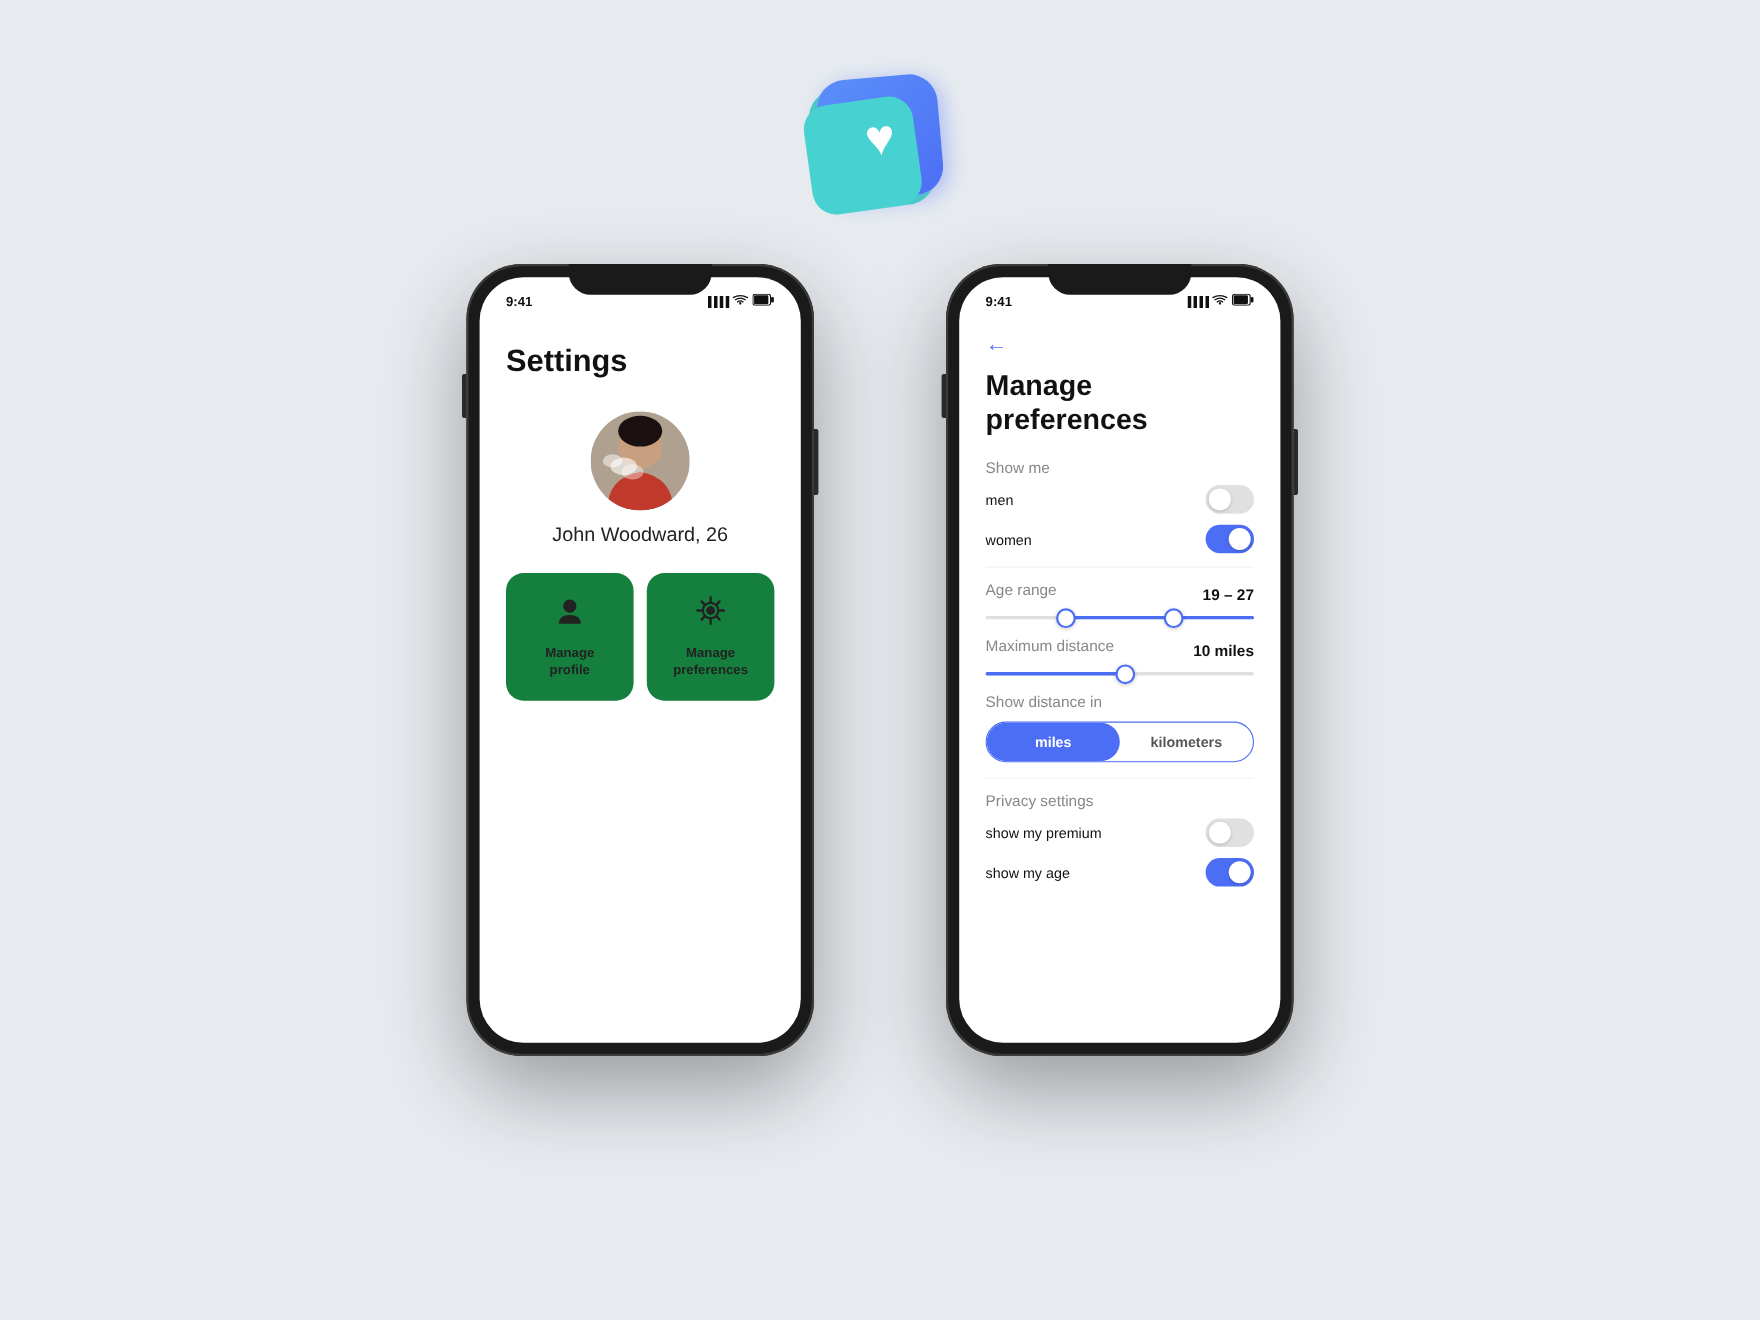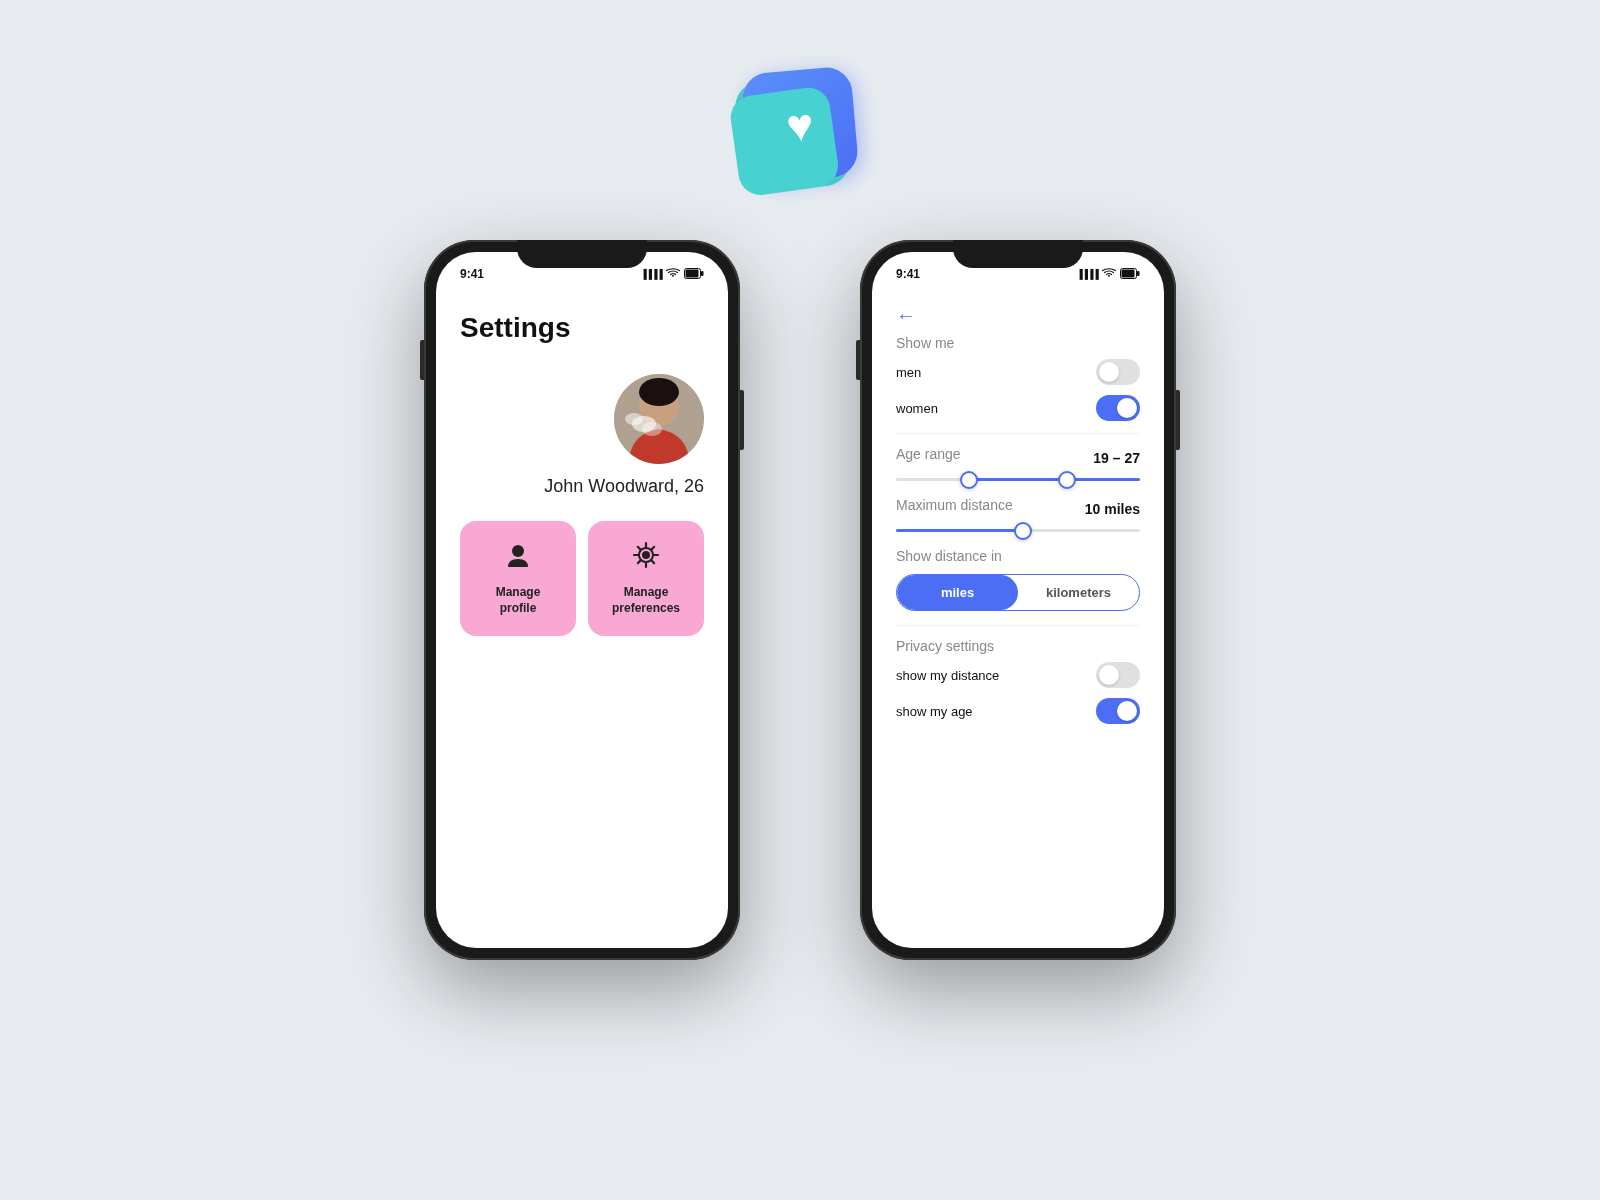--- a/index.html
+++ b/index.html
@@ -150,21 +150,21 @@
     .settings-title {
       font-size: 28px;
       font-weight: 700;
       color: #111;
       margin: 24px 0 30px;
     }
 
     .avatar-section {
       display: flex;
       flex-direction: column;
-      align-items: flex-end;
+      align-items: center;
       margin-bottom: 24px;
     }
 
     .avatar {
       width: 90px;
       height: 90px;
       border-radius: 50%;
       overflow: hidden;
       margin-bottom: 12px;
       background: #ccc;
@@ -177,21 +177,21 @@
     }
 
     .action-cards {
       display: flex;
       gap: 12px;
       margin-bottom: 20px;
     }
 
     .action-card {
       flex: 1;
-      background: #f9a8d4;
+      background: #15803d;
       border-radius: 16px;
       padding: 20px 16px;
       display: flex;
       flex-direction: column;
       align-items: center;
       gap: 10px;
       cursor: pointer;
     }
 
     .action-card-icon {
@@ -490,20 +490,21 @@
               <rect x="0.5" y="0.5" width="16" height="10" rx="2" ry="2" fill="none" stroke="#111" stroke-width="1"></rect>
               <rect x="17" y="3" width="2.5" height="5" rx="1" fill="#111"></rect>
               <rect x="1.5" y="1.5" width="13" height="8" rx="1" fill="#111"></rect>
             </svg>
           </span>
         </div>
       </div>
 
       <div class="phone2-content">
         <div class="back-arrow">←</div>
+        <h1 class="page-title">Manage preferences</h1>
 
         <p class="section-label">Show me</p>
 
         <div class="toggle-row">
           <span class="toggle-row-label">men</span>
           <div class="toggle off">
             <div class="toggle-knob"></div>
           </div>
         </div>
 
@@ -541,21 +542,21 @@
         <div class="distance-unit-selector">
           <div class="distance-unit-btn active">miles</div>
           <div class="distance-unit-btn inactive">kilometers</div>
         </div>
 
         <div class="section-divider" style="margin-top:14px;"></div>
 
         <p class="section-label" style="margin-top:4px;">Privacy settings</p>
 
         <div class="toggle-row">
-          <span class="toggle-row-label">show my distance</span>
+          <span class="toggle-row-label">show my premium</span>
           <div class="toggle off">
             <div class="toggle-knob"></div>
           </div>
         </div>
 
         <div class="toggle-row">
           <span class="toggle-row-label">show my age</span>
           <div class="toggle on">
             <div class="toggle-knob"></div>
           </div>

